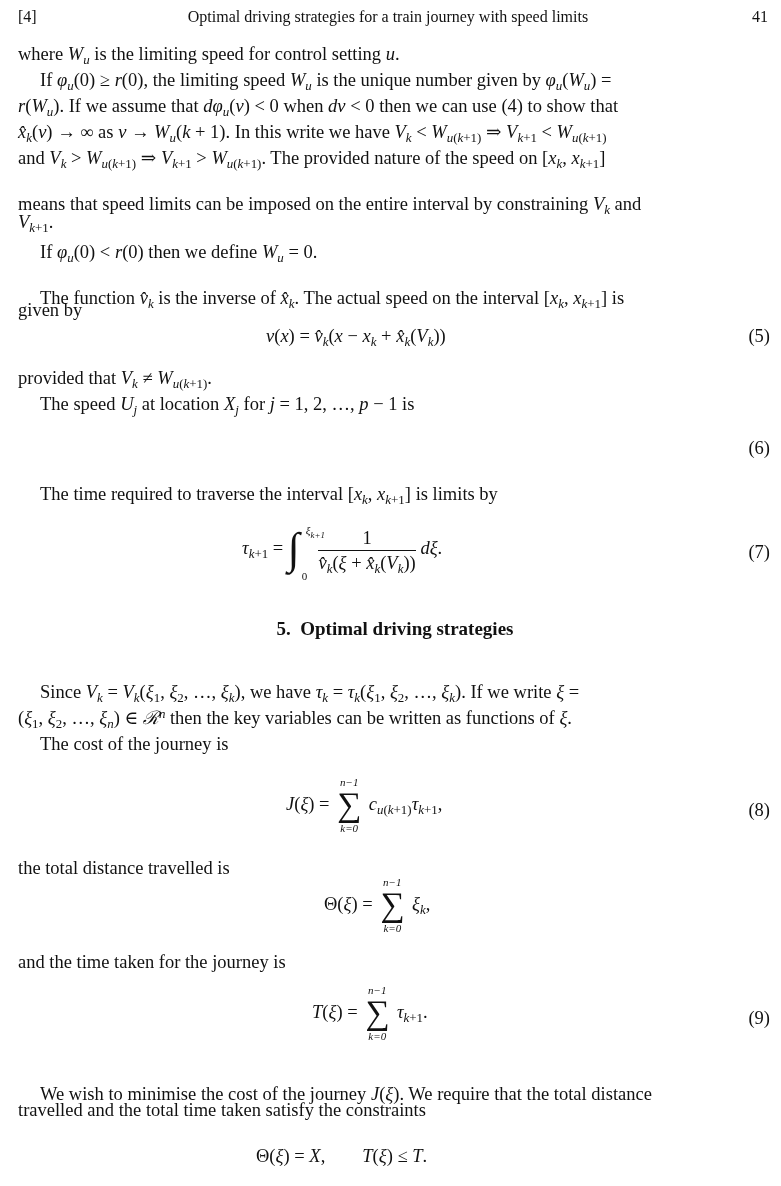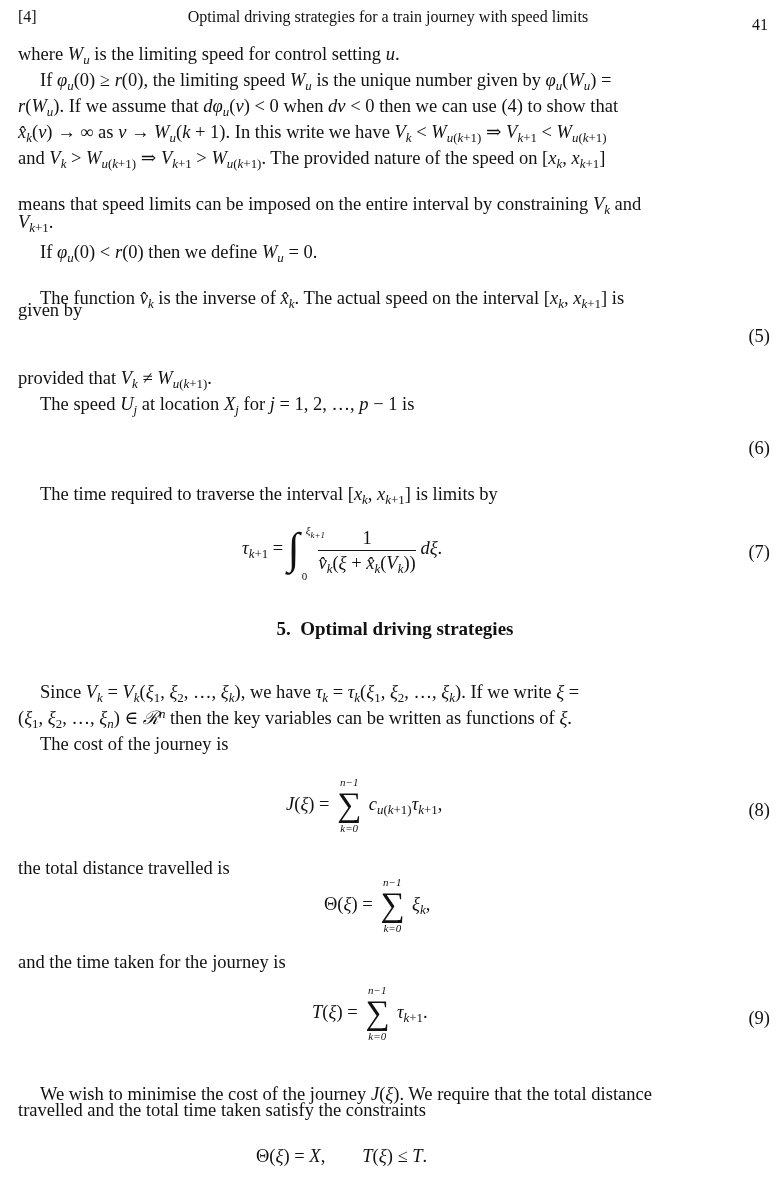--- a/index.html
+++ b/index.html
@@ -8,21 +8,21 @@
     font-family: "Liberation Serif", "DejaVu Serif", serif;
     color: #111111; font-size: 18.5px; line-height: 25.5px;
   }
   .page { position: absolute; left: 18px; top: 0; width: 754px; }
   .running-head {
     position: absolute; top: 4px; left: 0; width: 754px; height: 22px;
     font-size: 16px;
   }
   .running-head .rh-left { position: absolute; left: 0; top: 0; }
   .running-head .rh-center { position: absolute; left: 0; width: 740px; text-align: center; top: 0; }
-  .running-head .rh-right { position: absolute; right: 4px; top: 8px; }
+  .running-head .rh-right { position: absolute; right: 4px; top: 0; }
   .line { position: absolute; left: 0; white-space: nowrap; }
   i, .it { font-style: italic; }
   sub { font-size: 70%; vertical-align: -4px; line-height: 0; }
   sup { font-size: 70%; vertical-align: 6px; line-height: 0; }
   .eq { position: absolute; left: 0; width: 754px; height: 30px; }
   .eq .body { position: absolute; white-space: nowrap; }
   .eq .num { position: absolute; right: 2px; }
   .heading {
     position: absolute; left: 0; width: 754px; text-align: center;
     font-weight: bold; font-size: 19px;
@@ -75,20 +75,23 @@
   <div class="line" style="top:240px; left:22px;">
     <span>If </span><i>φ</i><sub><i>u</i></sub>(0) &lt; <i>r</i>(0)<span> then we define </span><i>W</i><sub><i>u</i></sub> = 0.
   </div>
 
   <div class="line" style="top:270px; left:22px;margin-top:16px;">
     <span>The function </span><i>v̂</i><sub><i>k</i></sub><span> is the inverse of </span><i>x̂</i><sub><i>k</i></sub><span>. The actual speed on the interval </span>[<i>x</i><sub><i>k</i></sub>, <i>x</i><sub><i>k</i>+1</sub>]<span> is</span>
   </div>
   <div class="line" style="top:298px;">given by</div>
 
   <div class="eq" style="top:324px;">
+    <span class="body" style="left:248px;">
+      <i>v</i>(<i>x</i>) = <i>v̂</i><sub><i>k</i></sub>(<i>x</i> − <i>x</i><sub><i>k</i></sub> + <i>x̂</i><sub><i>k</i></sub>(<i>V</i><sub><i>k</i></sub>))
+    </span>
     <span class="num">(5)</span>
   </div>
 
   <div class="line" style="top:366px;">
     <span>provided that </span><i>V</i><sub><i>k</i></sub> ≠ <i>W</i><sub><i>u</i>(<i>k</i>+1)</sub>.
   </div>
 
   <div class="line" style="top:392px; left:22px;">
     <span>The speed </span><i>U</i><sub><i>j</i></sub><span> at location </span><i>X</i><sub><i>j</i></sub><span> for </span><i>j</i> = 1, 2, …, <i>p</i> − 1<span> is</span>
   </div>

